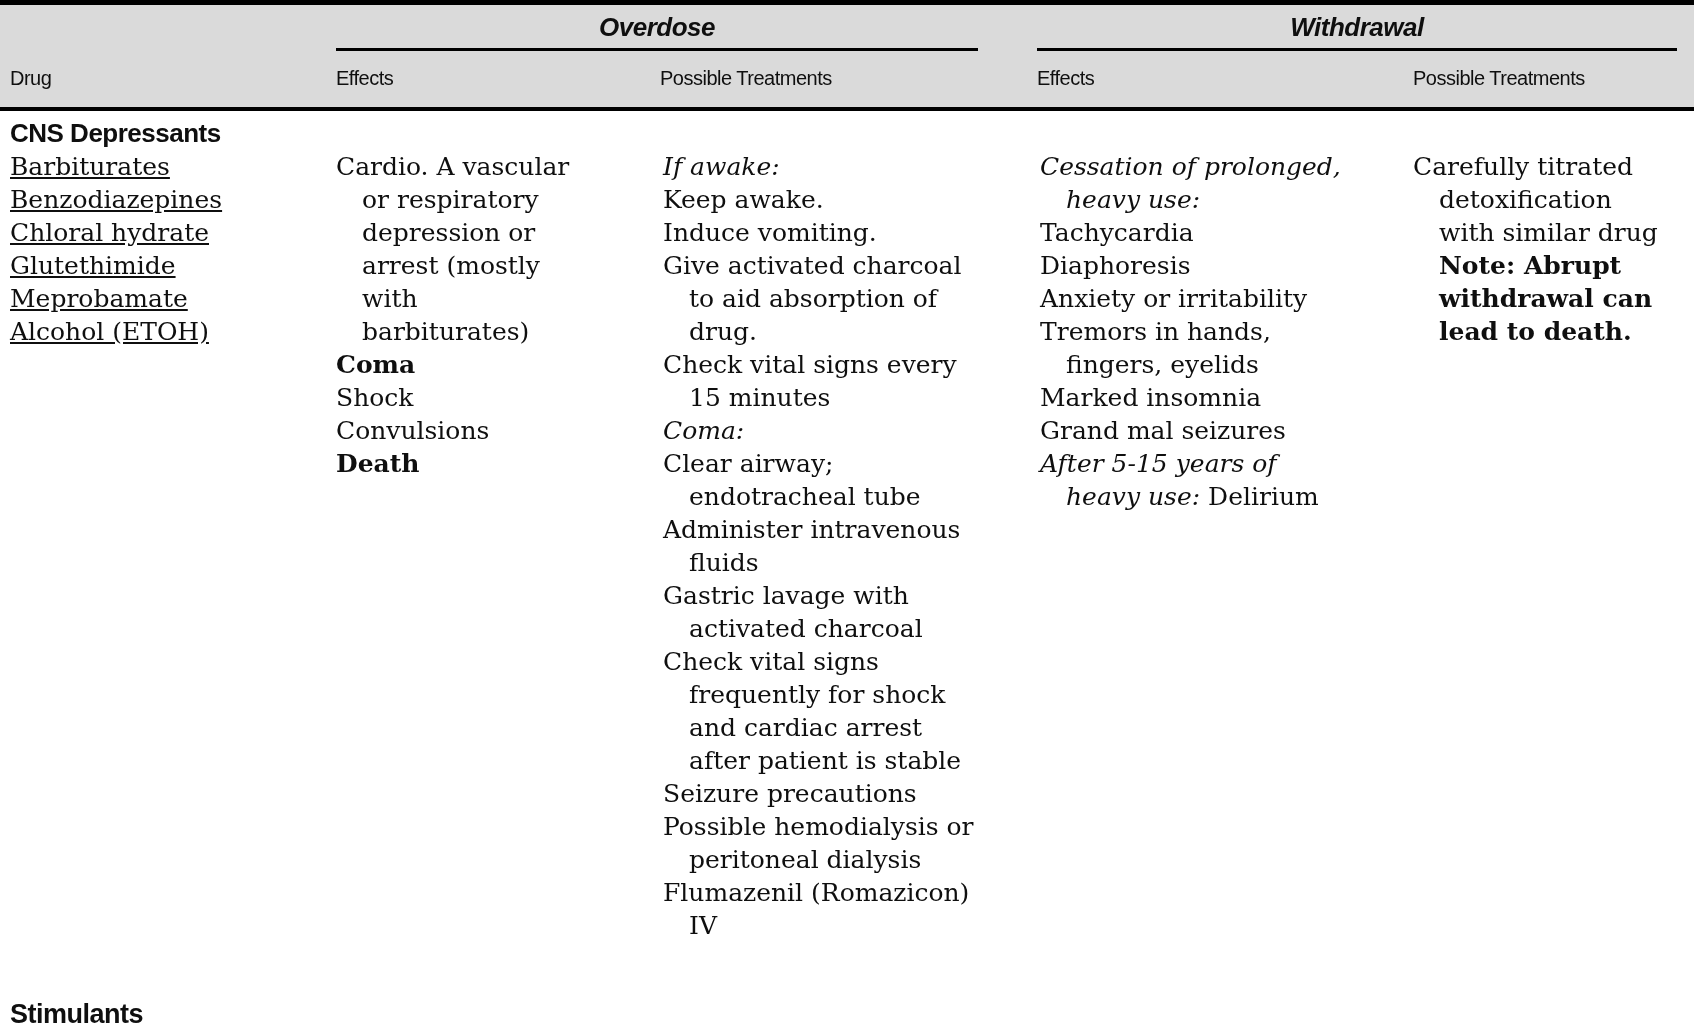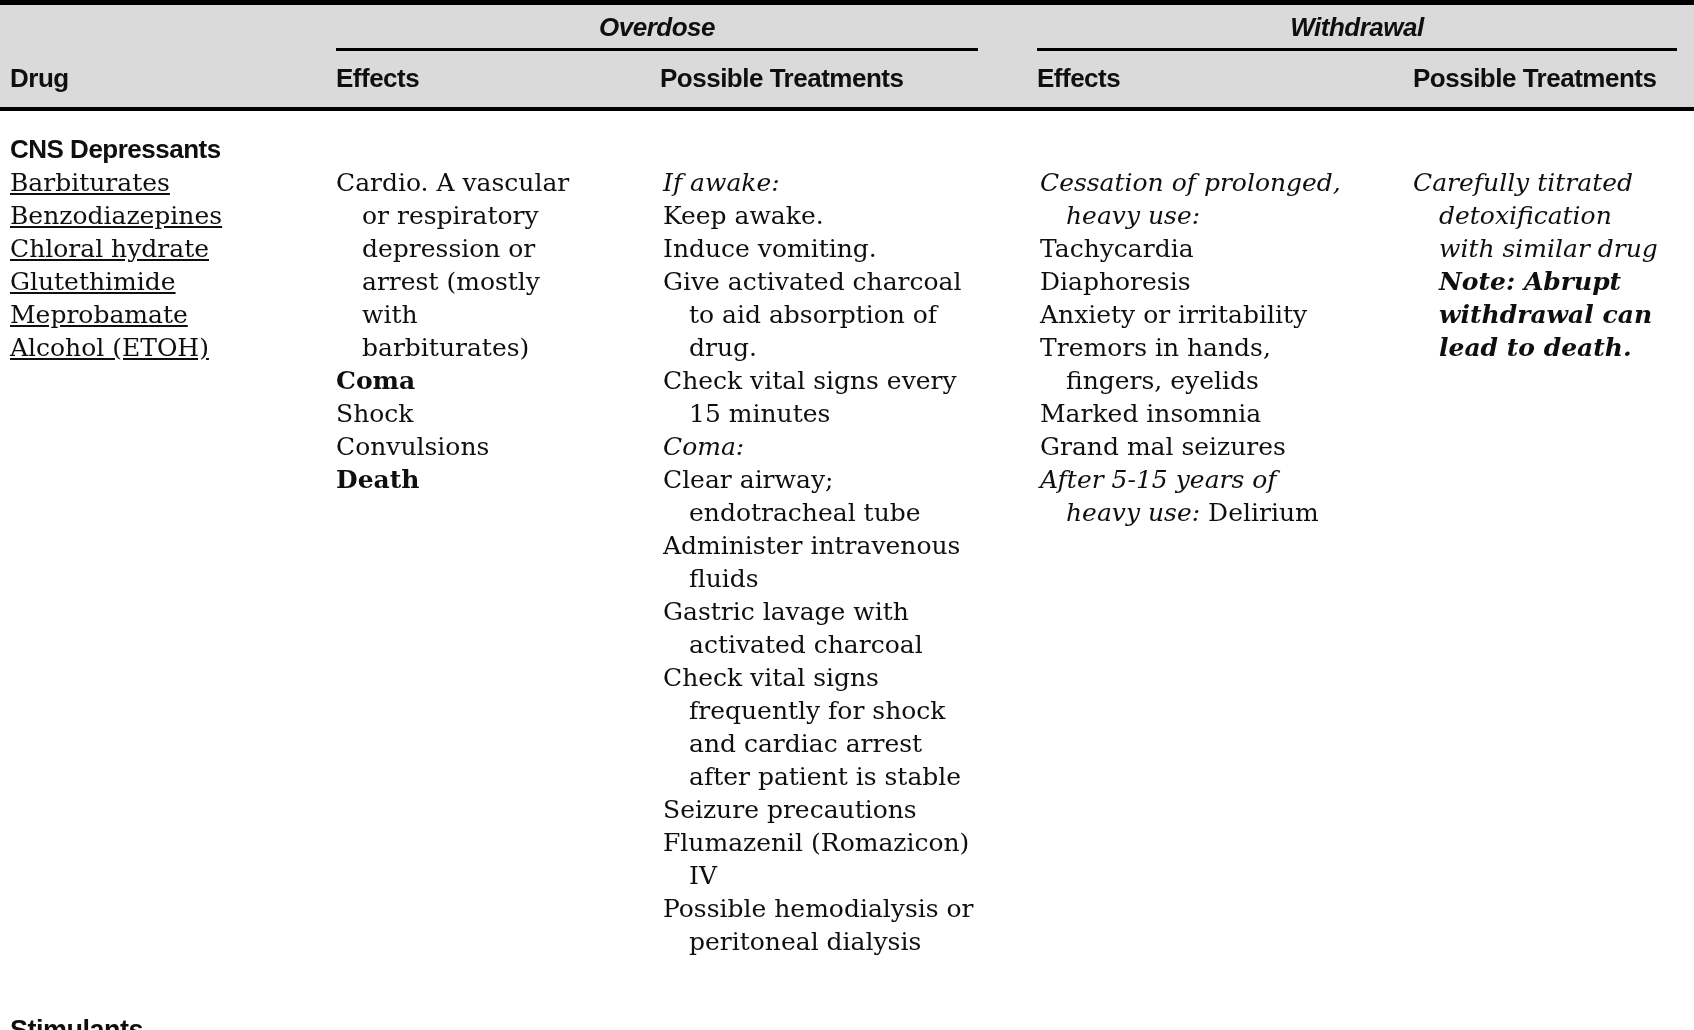--- a/index.html
+++ b/index.html
@@ -44,31 +44,31 @@
     letter-spacing:-0.5px;
   }
   .group-inner.overdose{width:642px;}
   .group-inner.withdrawal{width:640px;}
   .cols-row{
     display:grid;
     grid-template-columns:336px 324px 377px 376px 281px;
     align-items:center;
     height:46px;
     font-family:"Liberation Sans", sans-serif;
-    font-weight:bold;
-    font-size:26px;
+    font-weight:normal;
+    font-size:20px;
     letter-spacing:-0.5px;
     padding-bottom:12px;
   }
   .col-h.first{padding-left:10px;}
   
   .tbody{
     display:grid;
     grid-template-columns:336px 324px 377px 376px 281px;
-    padding-top:22px;
+    padding-top:6px;
     font-size:25px;
     line-height:33px;
   }
   .section-title{
     font-family:"Liberation Sans", sans-serif;
     font-weight:bold;
     font-size:26px;
     line-height:33px;
     padding-left:10px;
     letter-spacing:-0.5px;
@@ -78,21 +78,21 @@
   .cell{margin-top:33px;}
   .cell p.item{
     margin:0;
     padding-left:26px;
     text-indent:-26px;
     line-height:33px;
   }
   .cell.od-effects p.item{max-width:252px;}
   .cell.od-treatments p.item{max-width:312px;}
   .cell.wd-effects p.item{max-width:314px;}
-  .cell.wd-treatments p.item{max-width:262px;font-style:italic;}
+  .cell.wd-treatments p.item{max-width:262px;}
   .cell.od-treatments{padding-left:3px;}
   .cell.wd-effects{padding-left:3px;}
   span.b{font-weight:bold;}
   span.i{font-style:italic;}
   .next-section{
     font-family:"Liberation Sans", sans-serif;
     font-weight:bold;
     font-size:27px;
     letter-spacing:-0.5px;
     padding-left:10px;
@@ -152,22 +152,22 @@
         <p class="item"><span>Keep awake.</span></p>
         <p class="item"><span>Induce vomiting.</span></p>
         <p class="item"><span>Give activated charcoal to aid absorption of drug.</span></p>
         <p class="item"><span>Check vital signs every 15 minutes</span></p>
         <p class="item"><span class="i">Coma:</span></p>
         <p class="item"><span>Clear airway; endotracheal tube</span></p>
         <p class="item"><span>Administer intravenous fluids</span></p>
         <p class="item"><span>Gastric lavage with activated charcoal</span></p>
         <p class="item"><span>Check vital signs frequently for shock and cardiac arrest after patient is stable</span></p>
         <p class="item"><span>Seizure precautions</span></p>
+        <p class="item"><span>Possible hemodialysis or peritoneal dialysis</span></p>
         <p class="item"><span>Flumazenil (Romazicon) IV</span></p>
-        <p class="item"><span>Possible hemodialysis or peritoneal dialysis</span></p>
       </div>
 
     <div class="cell wd-effects">
         <p class="item"><span class="i">Cessation of prolonged, heavy use:</span></p>
         <p class="item"><span>Tachycardia</span></p>
         <p class="item"><span>Diaphoresis</span></p>
         <p class="item"><span>Anxiety or irritability</span></p>
         <p class="item"><span>Tremors in hands, fingers, eyelids</span></p>
         <p class="item"><span>Marked insomnia</span></p>
         <p class="item"><span>Grand mal seizures</span></p>

